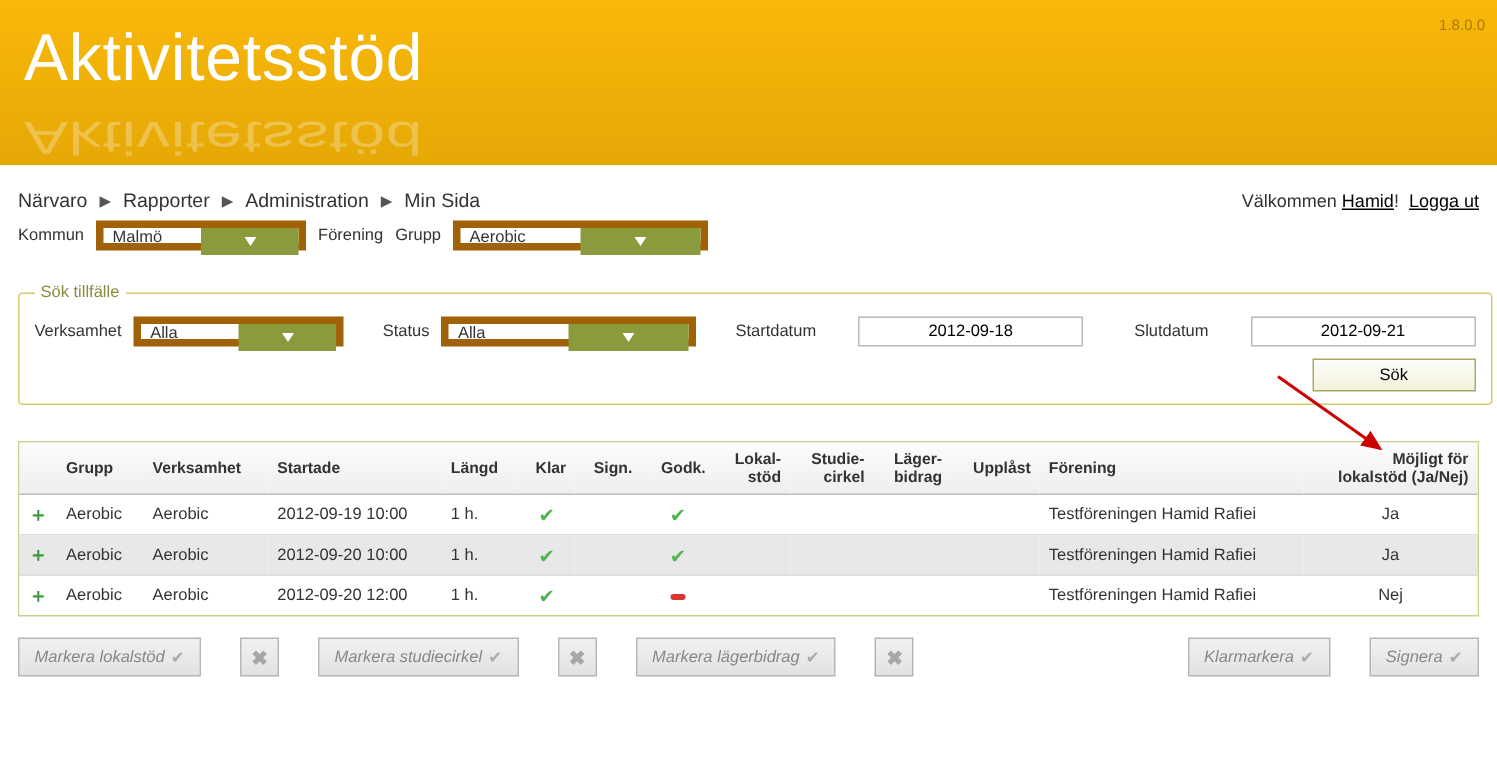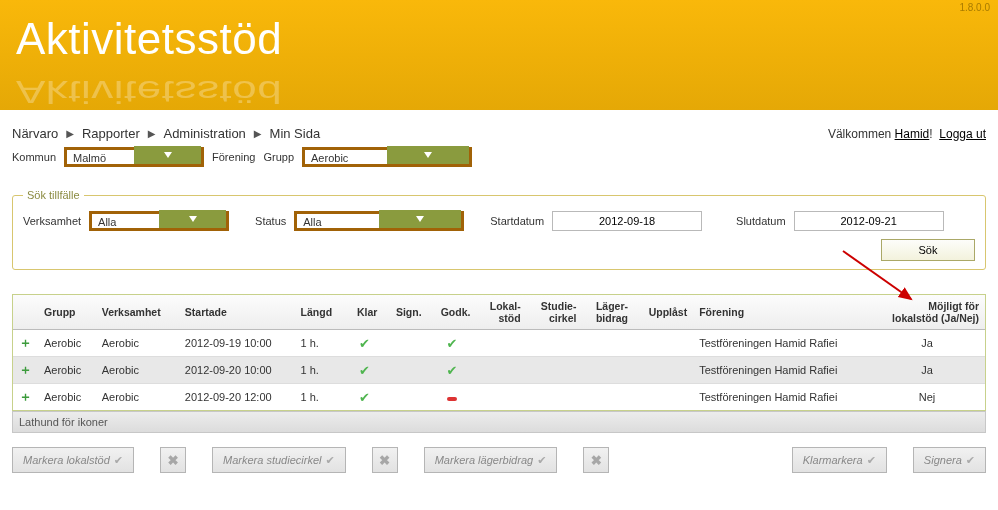--- a/index.html
+++ b/index.html
@@ -1,41 +1,41 @@
 <!DOCTYPE html>
 <html><head>
 <meta charset="utf-8">
 <style>
 * { box-sizing: border-box; margin: 0; padding: 0; }
 body { font-family: Verdana, Arial, sans-serif; font-size: 11px; color: #333; background: #fff; width: 998px; }
 .header { background: linear-gradient(#f9b80a, #e5a806); height: 110px; position: relative; padding-left: 16px; padding-top: 14px; }
 .header h1 { color: #fff; font-family: 'Century Gothic', Arial, sans-serif; font-weight: 300; font-size: 44px; letter-spacing: 0.5px; }
 .header .shadow { color: rgba(255,255,255,0.28); font-family: 'Century Gothic', Arial, sans-serif; font-weight: 300; font-size: 44px; letter-spacing: 0.5px; transform: scaleY(-0.7); position: absolute; top: 66px; left: 16px; }
-.version { position: absolute; top: 2px; right: 8px; color: #a87b00; font-size: 10px; }
+.version { position: absolute; top: 12px; right: 8px; color: #a87b00; font-size: 10px; }
 .content { padding: 10px 12px; }
 .menubar { display: flex; justify-content: space-between; align-items: center; margin: 6px 0 6px 0; }
 .menus { display: flex; gap: 8px; align-items: center; font-size: 13px; }
 .menus .sep { font-size: 10px; color: #555; }
 .welcome { font-size: 12px; text-align: right; }
 .welcome a { color: #000; }
 .breadcrumb { font-size: 11px; color: #666; margin-bottom: 6px; }
 .breadcrumb a { color: #666; text-decoration: none; }
 .filters-row { display: flex; align-items: center; gap: 8px; margin-bottom: 22px; }
 .filters-row label { font-size: 11px; white-space: nowrap; }
-.sel { display: inline-flex; align-items: flex-end; border: 3px solid #a16207; height: 20px; background: #fff; }
+.sel { display: inline-flex; align-items: flex-start; border: 5px solid #a16207; height: 20px; background: #fff; }
 .sel span { padding: 0 6px; font-size: 11px; flex: 1; }
 .sel .dd { width: 18px; height: 18px; background: #8a9b3e; display: flex; align-items: center; justify-content: center; }
 .sel .dd svg { display: block; }
 .w1 { width: 140px; } .w2 { width: 170px; } .w3 { width: 170px; }
 fieldset { border: 1px solid #d8c66f; border-radius: 3px; padding: 10px 10px 8px 10px; margin-bottom: 8px; position: relative; }
 fieldset legend { color: #8b8b40; font-size: 11px; padding: 0 4px; }
 .fs-row { display: flex; align-items: center; gap: 8px; }
-.inp { border: 1px solid #b9b9b9; height: 20px; padding: 0 6px; font-size: 11px; text-align: center; }
+.inp { border: 1px solid #b9b9b9; height: 20px; padding: 0 6px; font-size: 11px; text-align: center; margin-left: 20px; }
 .iw { width: 150px; }
-.btn-sok { float: right; margin-top: 8px; background: linear-gradient(#fdfdfa, #f3f2dc); border: 1px solid #aaa867; width: 94px; height: 22px; font-size: 11px; cursor: pointer; }
+.btn-sok { float: right; margin-top: 8px; background: linear-gradient(#fdfdfa, #f3f2dc); border: 1px solid #aaa867; width: 109px; height: 22px; font-size: 11px; cursor: pointer; }
 .clearfix::after { content:""; display:block; clear:both; }
 .arrow-svg { position: absolute; right: 62px; top: 46px; pointer-events: none; }
 .table-wrap { border: 1px solid #c7d18b; margin-top: 24px; }
 table { width: 100%; border-collapse: collapse; font-size: 11px; }
 thead th { background: linear-gradient(#fcfcfc, #eeeeee); border-bottom: 1px solid #bbb; text-align: left; padding: 5px 6px; font-weight: bold; font-size: 10.5px; vertical-align: middle; }
 thead th.c { text-align: right; }
 tbody tr { height: 26px; }
 tbody tr:nth-child(even) { background: #e8e8e8; }
 tbody tr:nth-child(odd) { background: #fff; }
 tbody td { padding: 4px 6px; border-top: 1px solid #ddd; }
@@ -209,21 +209,20 @@
             <td class="c"></td>
             <td class="c"></td>
             <td class="c"></td>
             <td>Testföreningen Hamid Rafiei</td>
             <td class="c">Nej</td>
           </tr>
         </tbody>
     </table>
   </div>
 
-  <div class="lathund">Lathund för ikoner</div>
 
   <div class="footer-btns">
     <button class="fbtn">
         <span>Markera lokalstöd</span> 
         <span class="ico">✔</span>
       </button>
     <button class="fbtn-x">✖</button>
     <button class="fbtn">
         <span>Markera studiecirkel</span> 
         <span class="ico">✔</span>

